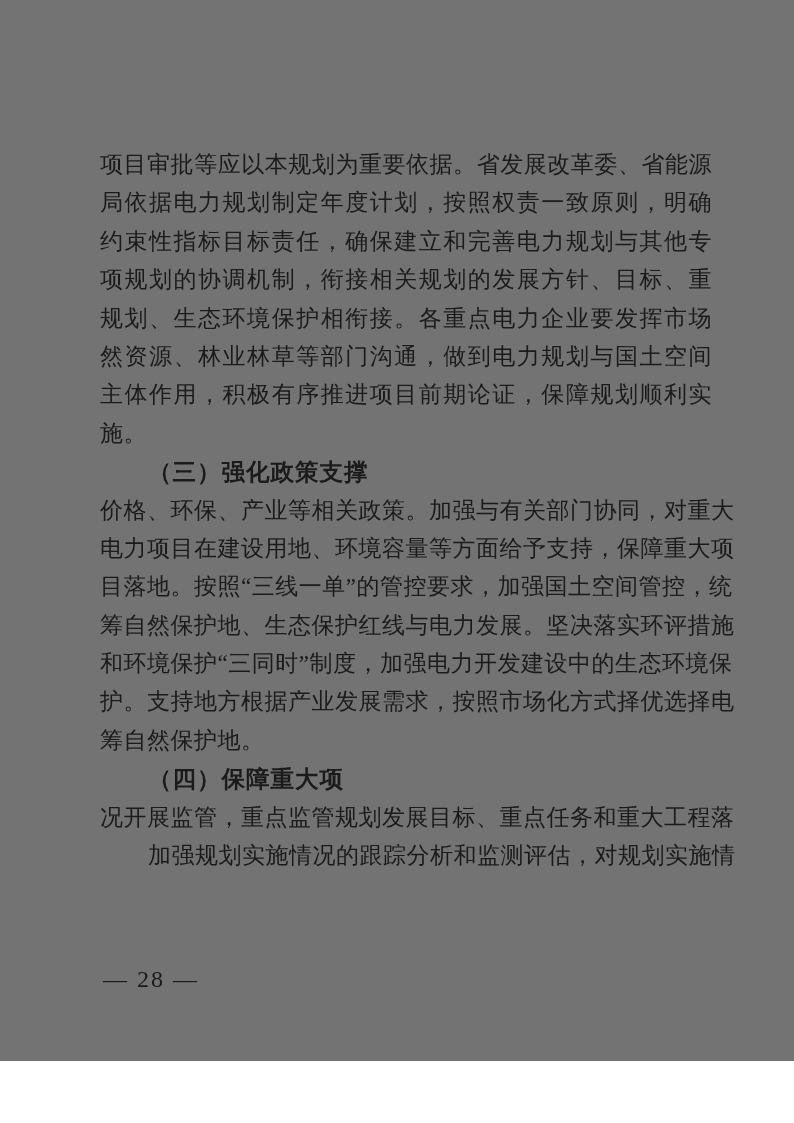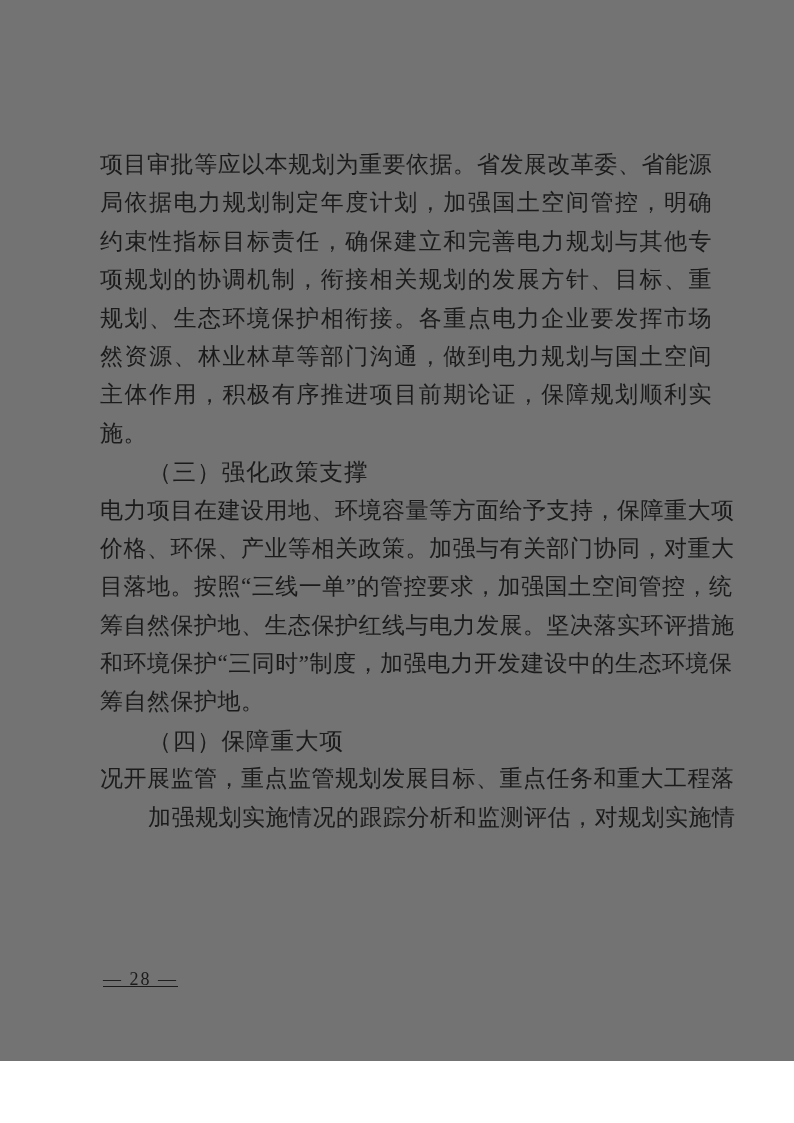--- a/index.html
+++ b/index.html
@@ -33,55 +33,55 @@
     white-space: nowrap;
   }
   .line.end {
     text-align: left;
     text-align-last: left;
   }
   .line.indent {
     text-indent: 48px;
   }
   .line.heading {
-    font-weight: 400;
+    font-weight: 700;
     font-size: 23.5px;
     text-align: left;
     text-align-last: left;
     letter-spacing: 1px;
   }
   .page-number {
     position: absolute;
     left: 103px;
     top: 966px;
-    font-size: 18px;
+    font-size: 24px;
     line-height: 26px;
     color: #1b1b1b;
     letter-spacing: 2px;
-    text-decoration: underline;
   }
 </style>
 </head>
 <body>
 
 <div class="page">
   <main class="content" id="content">
       <div class="line">项目审批等应以本规划为重要依据。省发展改革委、省能源</div>
-      <div class="line">局依据电力规划制定年度计划，加强国土空间管控，明确</div>
+      <div class="line">局依据电力规划制定年度计划，按照权责一致原则，明确</div>
       <div class="line">约束性指标目标责任，确保建立和完善电力规划与其他专</div>
       <div class="line">项规划的协调机制，衔接相关规划的发展方针、目标、重</div>
       <div class="line">规划、生态环境保护相衔接。各重点电力企业要发挥市场</div>
       <div class="line">然资源、林业林草等部门沟通，做到电力规划与国土空间</div>
       <div class="line">主体作用，积极有序推进项目前期论证，保障规划顺利实</div>
       <div class="line end">施。</div>
       <div class="line heading end indent">（三）强化政策支撑</div>
+      <div class="line">价格、环保、产业等相关政策。加强与有关部门协同，对重大</div>
       <div class="line">电力项目在建设用地、环境容量等方面给予支持，保障重大项</div>
-      <div class="line">价格、环保、产业等相关政策。加强与有关部门协同，对重大</div>
       <div class="line">目落地。按照“三线一单”的管控要求，加强国土空间管控，统</div>
       <div class="line">筹自然保护地、生态保护红线与电力发展。坚决落实环评措施</div>
       <div class="line">和环境保护“三同时”制度，加强电力开发建设中的生态环境保</div>
+      <div class="line">护。支持地方根据产业发展需求，按照市场化方式择优选择电</div>
       <div class="line end">筹自然保护地。</div>
       <div class="line heading end indent">（四）保障重大项</div>
       <div class="line">况开展监管，重点监管规划发展目标、重点任务和重大工程落</div>
       <div class="line indent">加强规划实施情况的跟踪分析和监测评估，对规划实施情</div>
     </main>
   <div class="page-number">— 28 —</div>
 </div>
 
 </body></html>

